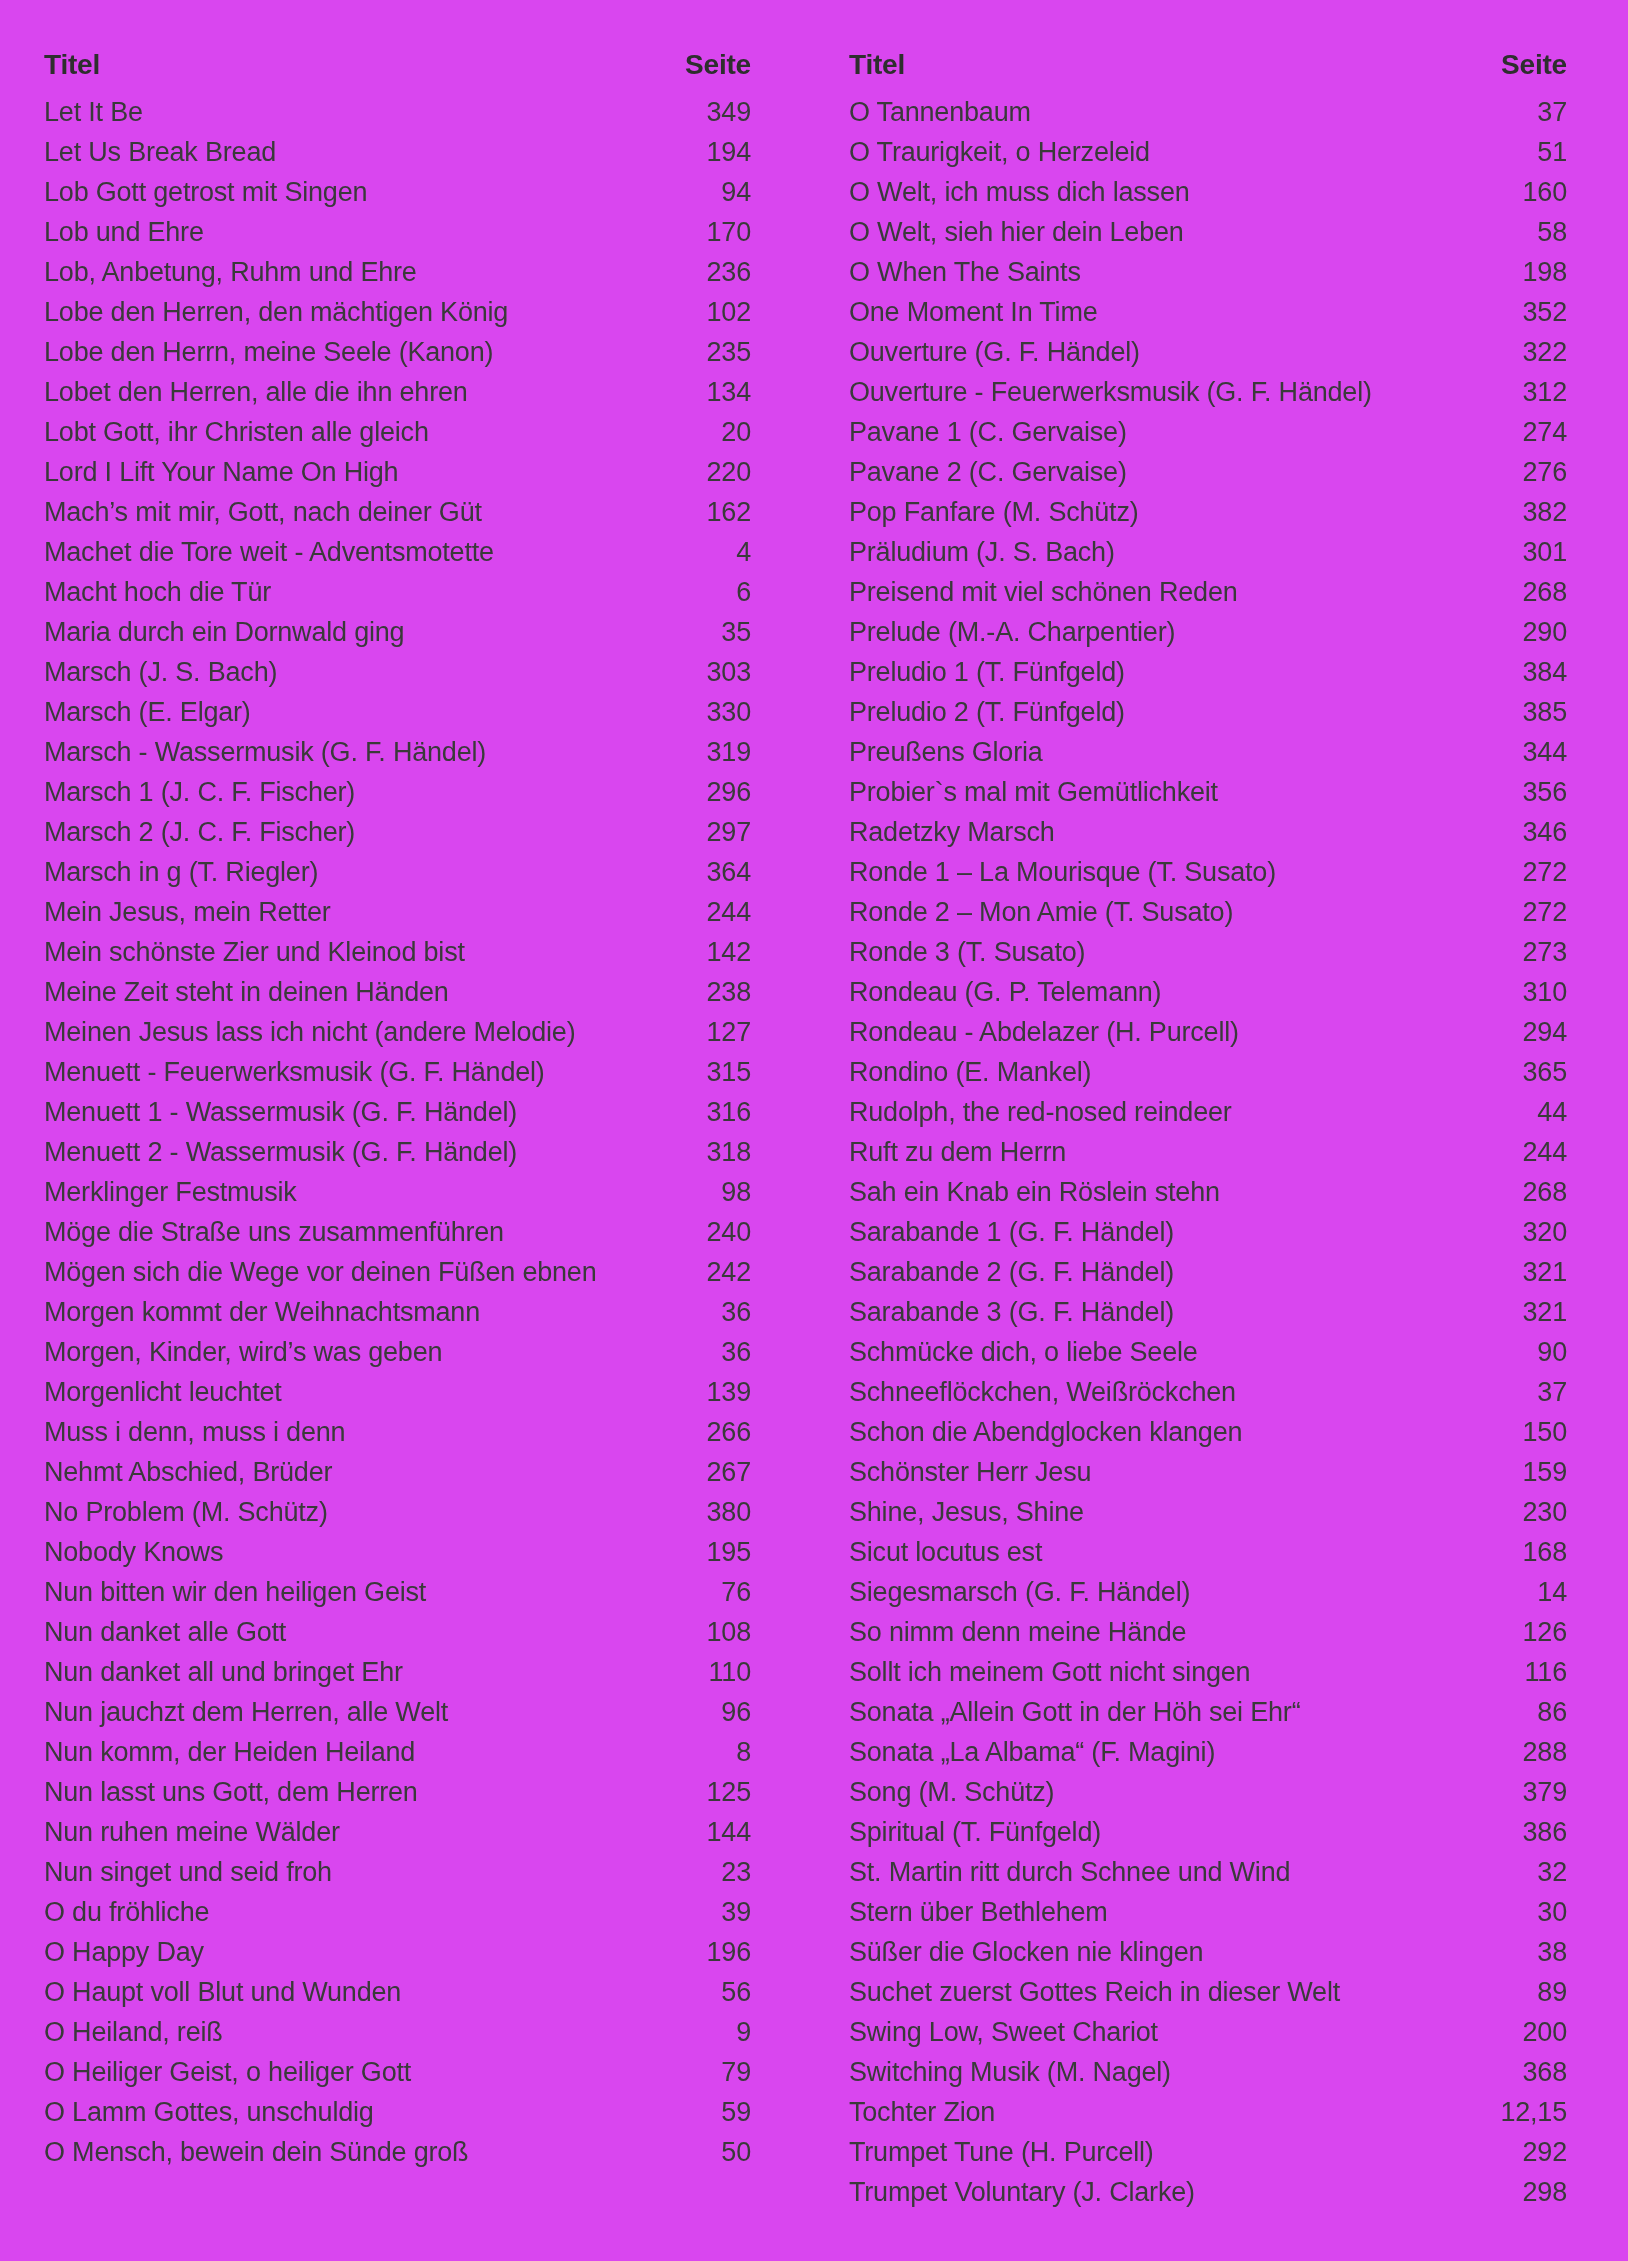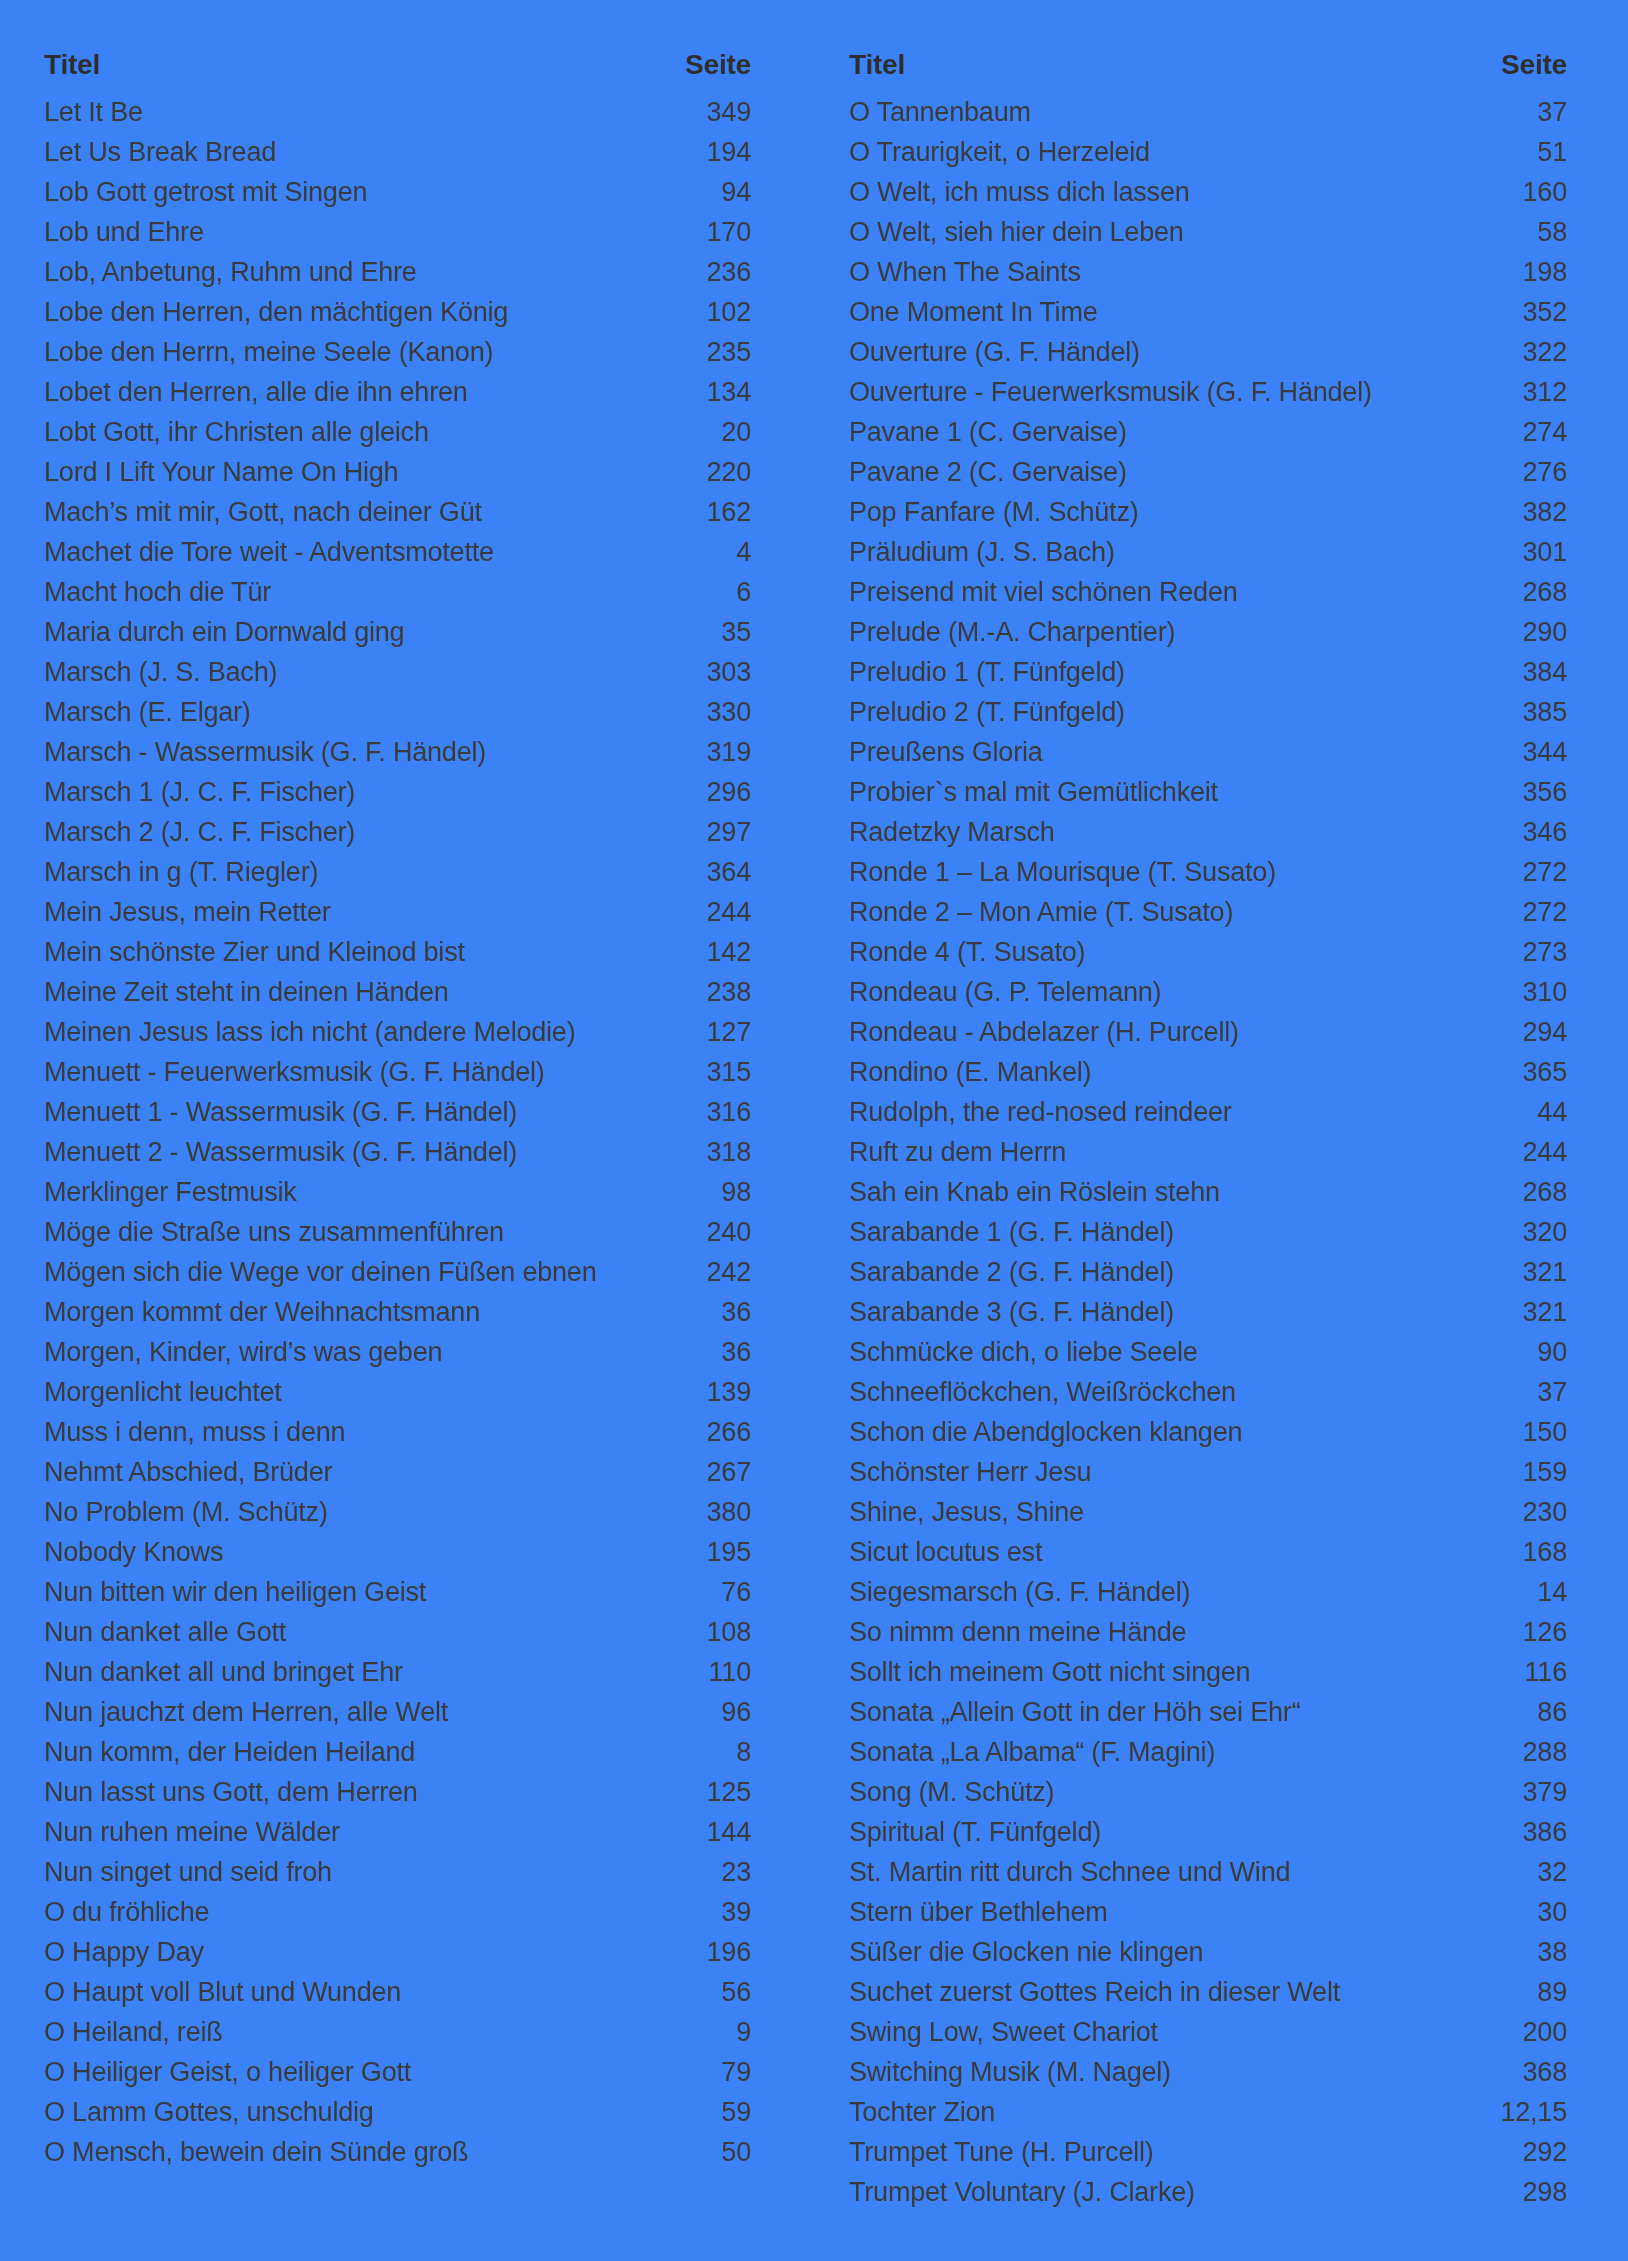--- a/index.html
+++ b/index.html
@@ -11,21 +11,21 @@
     width: 1629px;
     height: 2261px;
     position: relative;
     overflow: hidden;
     font-family: "Liberation Sans", sans-serif;
     color: #3a3a3a;
   }
   .page {
     position: absolute;
     inset: 0;
-    background: #3b82f6;
+    background: #d946ef;
   }
   .col {
     position: absolute;
     top: 42px;
   }
   .col.left  { left: 44px;   width: 707px; }
   .col.right { left: 849px; width: 718px; }
   .col-header {
     display: flex;
     justify-content: space-between;
@@ -365,21 +365,21 @@
         </div>
         <div class="row">
           <span class="t">Ronde 1 – La Mourisque (T. Susato)</span>
           <span class="p">272</span>
         </div>
         <div class="row">
           <span class="t">Ronde 2 – Mon Amie (T. Susato)</span>
           <span class="p">272</span>
         </div>
         <div class="row">
-          <span class="t">Ronde 4 (T. Susato)</span>
+          <span class="t">Ronde 3 (T. Susato)</span>
           <span class="p">273</span>
         </div>
         <div class="row">
           <span class="t">Rondeau (G. P. Telemann)</span>
           <span class="p">310</span>
         </div>
         <div class="row">
           <span class="t">Rondeau - Abdelazer (H. Purcell)</span>
           <span class="p">294</span>
         </div>

